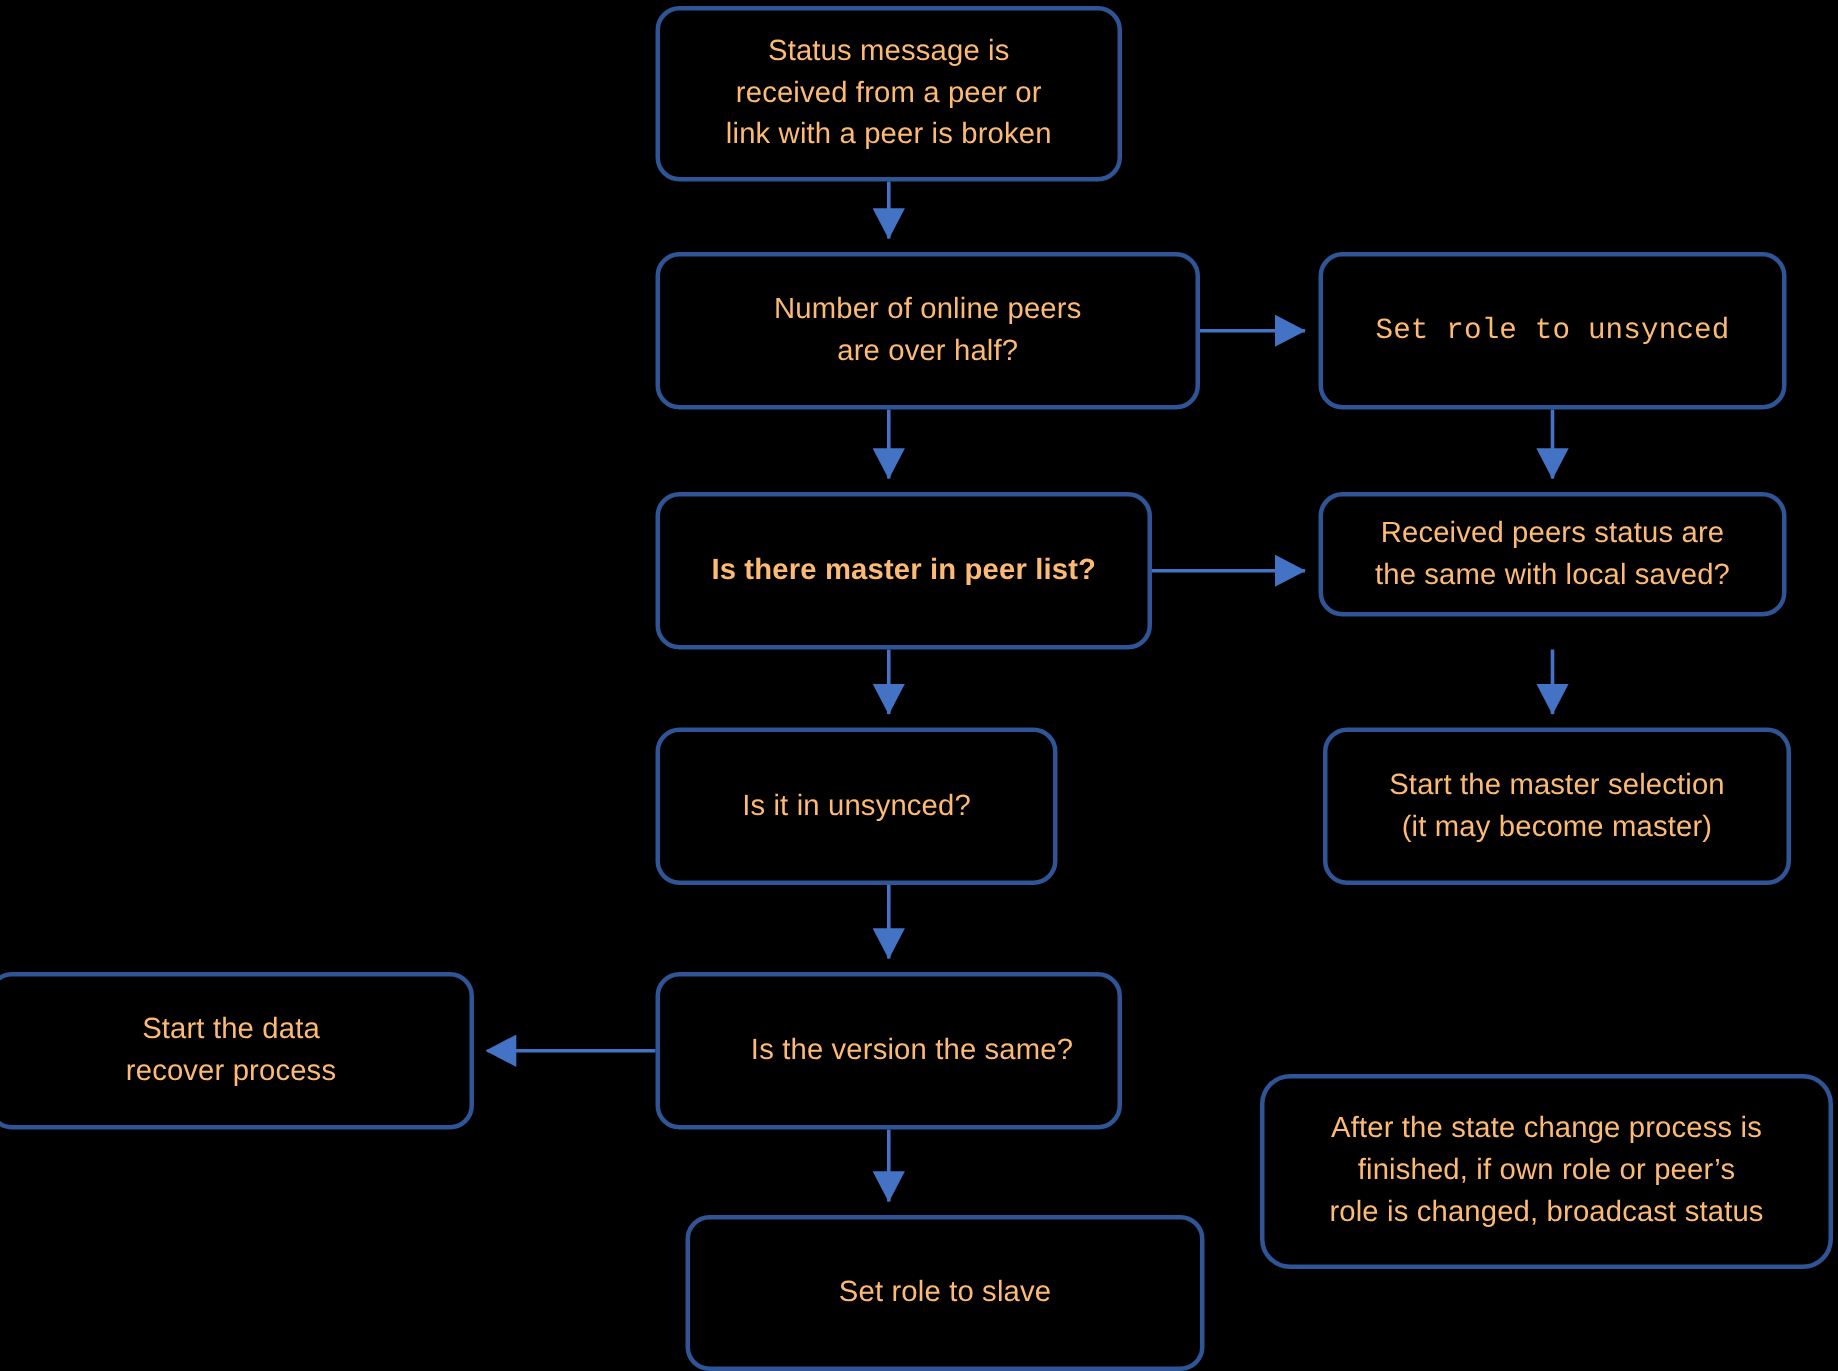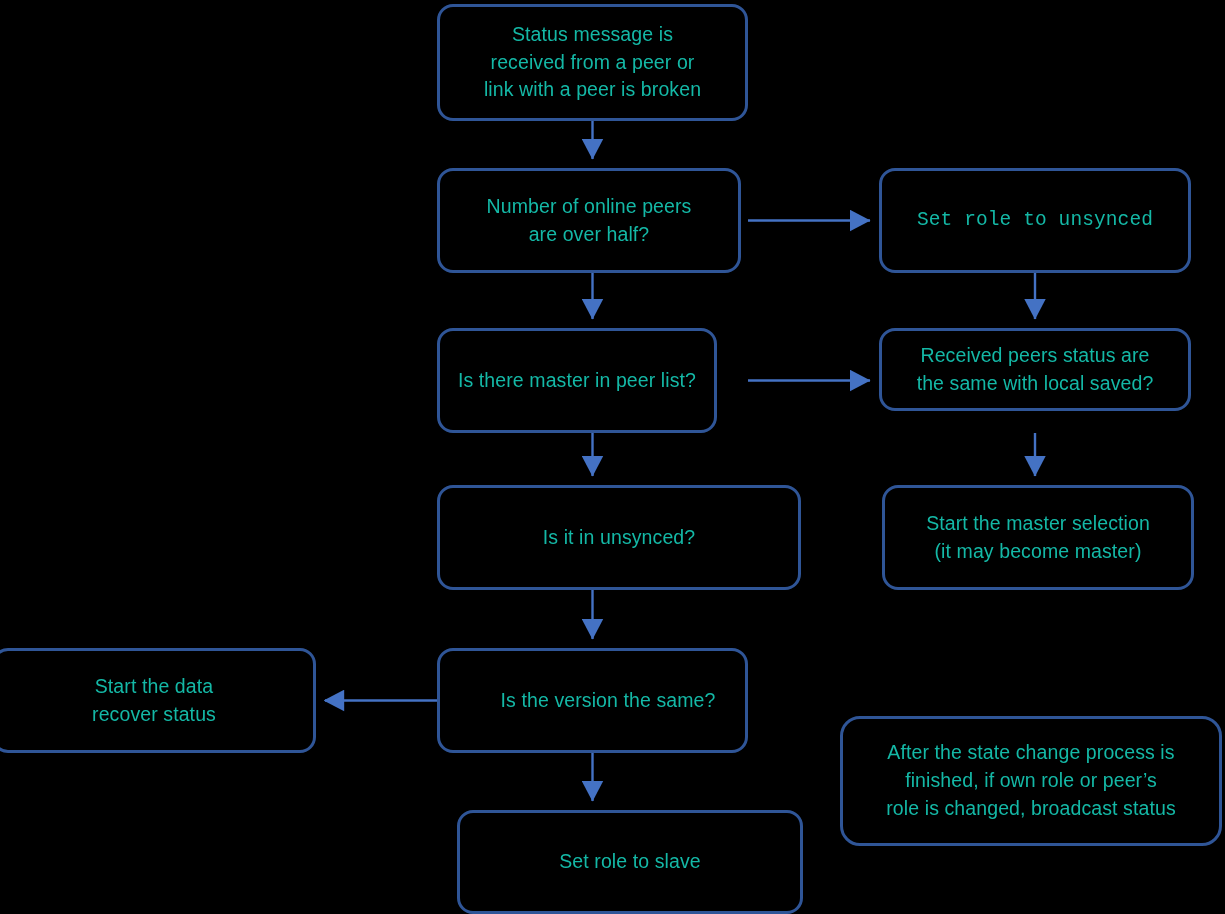--- a/index.html
+++ b/index.html
@@ -19,21 +19,21 @@
   .node {
     position: absolute;
     box-sizing: border-box;
     border: 3px solid #2f5597;
     border-radius: 16px;
     background: #000000;
     display: flex;
     align-items: center;
     justify-content: center;
     text-align: center;
-    color: #14b8a6;
+    color: #fdba74;
     font-size: 19.5px;
     line-height: 1.42;
     padding: 4px 14px;
     letter-spacing: 0.1px;
   }
   .node .node-label {
     display: block;
     white-space: pre-line;
   }
   .note {
@@ -88,50 +88,50 @@
       <line x1="592.5" y1="753" x2="592.5" y2="801" marker-end="url(#arrow-down)"></line>
     </g>
   </svg>
 
   <div class="node" style="left:437px; top:4px; width:311px; height:117px;">
     <span class="node-label">Status message is
 received from a peer or
 link with a peer is broken</span>
   </div>
 
-  <div class="node" style="left:437px; top:168px; width:304px; height:105px;">
+  <div class="node" style="left:437px; top:168px; width:363px; height:105px;">
     <span class="node-label">Number of online peers
 are over half?</span>
   </div>
 
   <div class="node" style="left:879px; top:168px; width:312px; height:105px;font-family:Liberation Mono, monospace;">
     <span class="node-label">Set role to unsynced</span>
   </div>
 
-  <div class="node" style="left:437px; top:328px; width:280px; height:105px;">
+  <div class="node" style="left:437px; top:328px; width:331px; height:105px;font-weight:bold;">
     <span class="node-label">Is there master in peer list?</span>
   </div>
 
   <div class="node" style="left:879px; top:328px; width:312px; height:83px;">
     <span class="node-label">Received peers status are
 the same with local saved?</span>
   </div>
 
-  <div class="node" style="left:437px; top:485px; width:364px; height:105px;">
+  <div class="node" style="left:437px; top:485px; width:268px; height:105px;">
     <span class="node-label">Is it in unsynced?</span>
   </div>
 
   <div class="node" style="left:882px; top:485px; width:312px; height:105px;">
     <span class="node-label">Start the master selection
 (it may become master)</span>
   </div>
 
   <div class="node" style="left:-8px; top:648px; width:324px; height:105px;">
     <span class="node-label">Start the data
-recover status</span>
+recover process</span>
   </div>
 
   <div class="node" style="left:437px; top:648px; width:311px; height:105px;padding-left:45px;">
     <span class="node-label">Is the version the same?</span>
   </div>
 
   <div class="node" style="left:457px; top:810px; width:346px; height:104px;">
     <span class="node-label">Set role to slave</span>
   </div>
 

